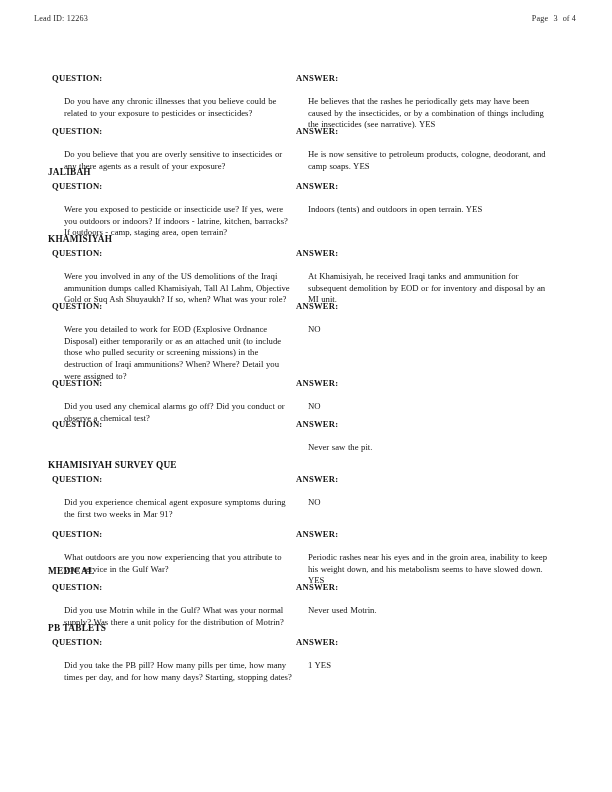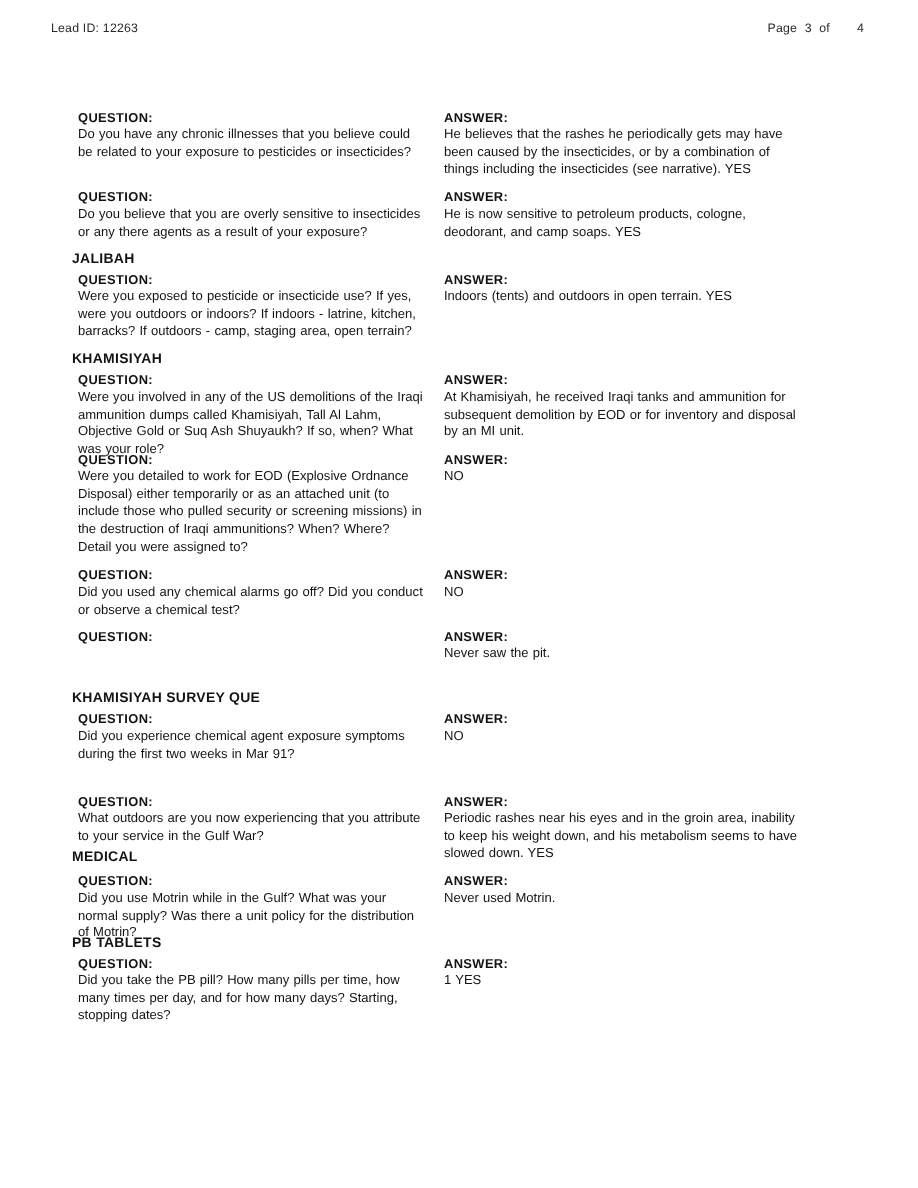--- a/index.html
+++ b/index.html
@@ -5,21 +5,21 @@
   html, body {
     margin: 0;
     padding: 0;
     background: #ffffff;
   }
   .page {
     position: relative;
     width: 612px;
     height: 772px;
     background: #ffffff;
-    font-family: Liberation Sans, sans-serif;
+    font-family: Liberation Serif, serif;
     color: #131313;
     overflow: hidden;
   }
 
   
   .page-header {
     position: absolute;
     top: 14px;
     left: 0;
     width: 612px;
@@ -38,21 +38,21 @@
     position: absolute;
     right: 36px;
     top: 0;
     font-size: 8.2px;
     letter-spacing: 0.15px;
     white-space: nowrap;
     color: #2a2a2a;
   }
   .page-number .pn-word { margin-right: 5px; }
   .page-number .pn-cur  { margin-right: 5px; }
-  .page-number .pn-of   { margin-right: 18px; }
+  .page-number .pn-of   { margin-right: 2px; }
 
   
   .content {
     position: absolute;
     top: 72px;
     left: 0;
     width: 612px;
   }
   .row {
     position: relative;
@@ -81,21 +81,21 @@
   .qlabel, .alabel {
     font-weight: bold;
     font-size: 8.6px;
     letter-spacing: 0.25px;
     line-height: 12px;
     margin: 0;
   }
   .qtext, .atext {
     font-size: 8.7px;
     line-height: 11.7px;
-    margin: 0;
+    margin: 12px;
     text-align: left;
     word-spacing: 0.4px;
   }
   .qtext { width: 232px; }
   .atext { width: 240px; }
 </style>
 </head>
 <body>
 
 <div class="page">

